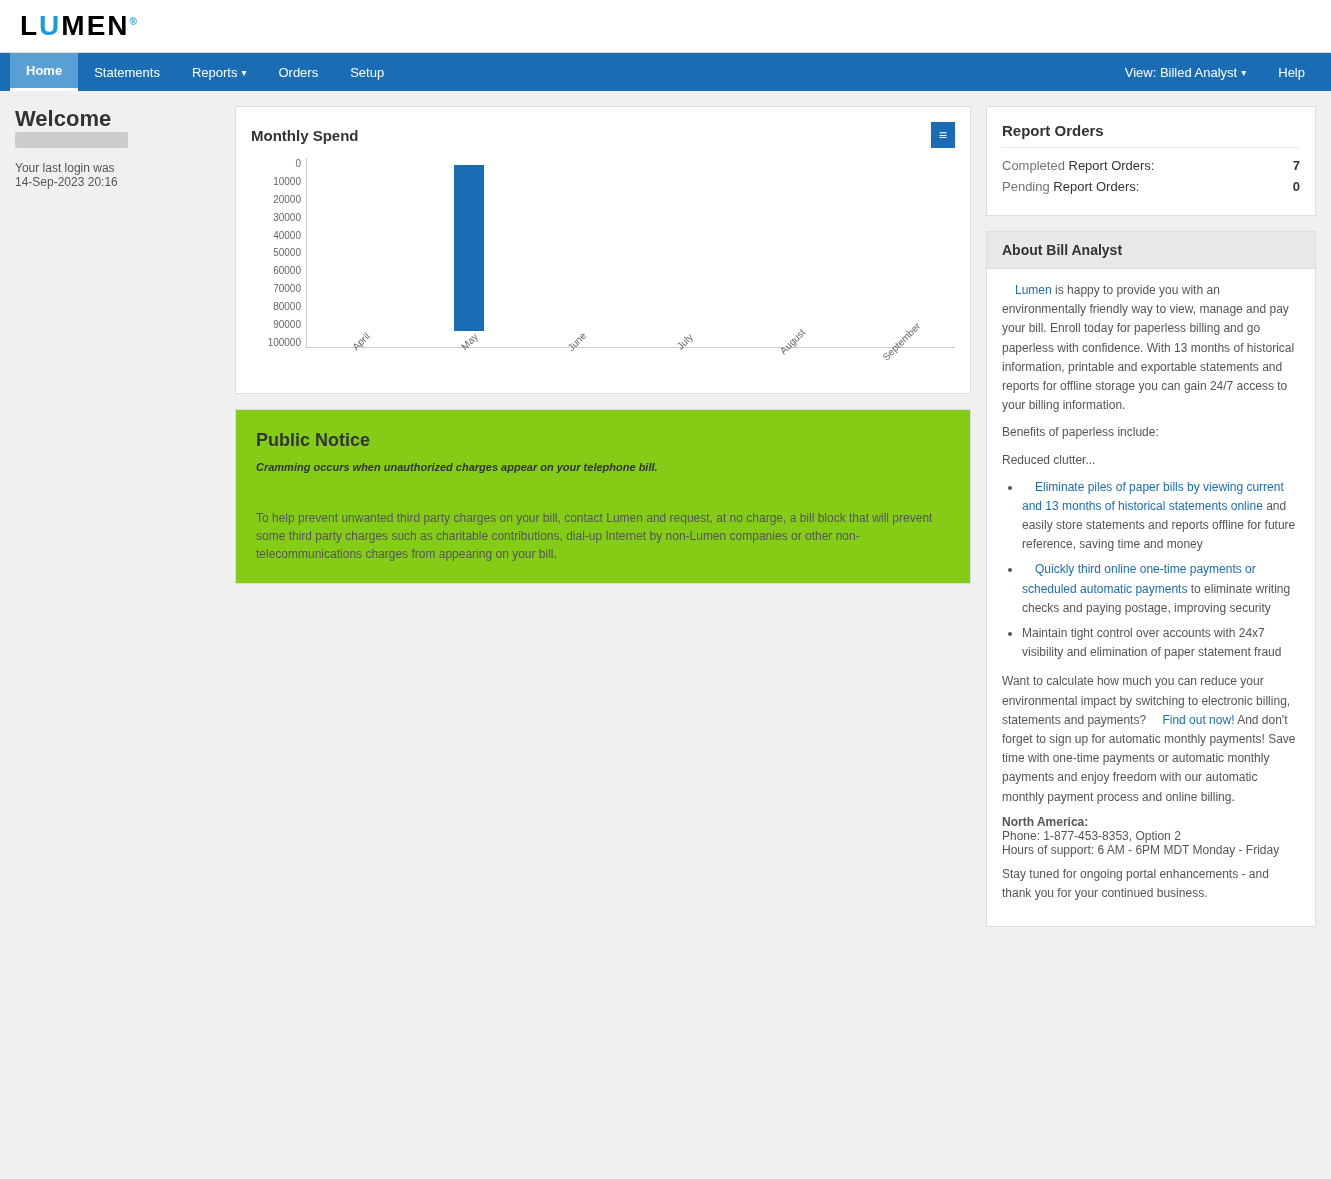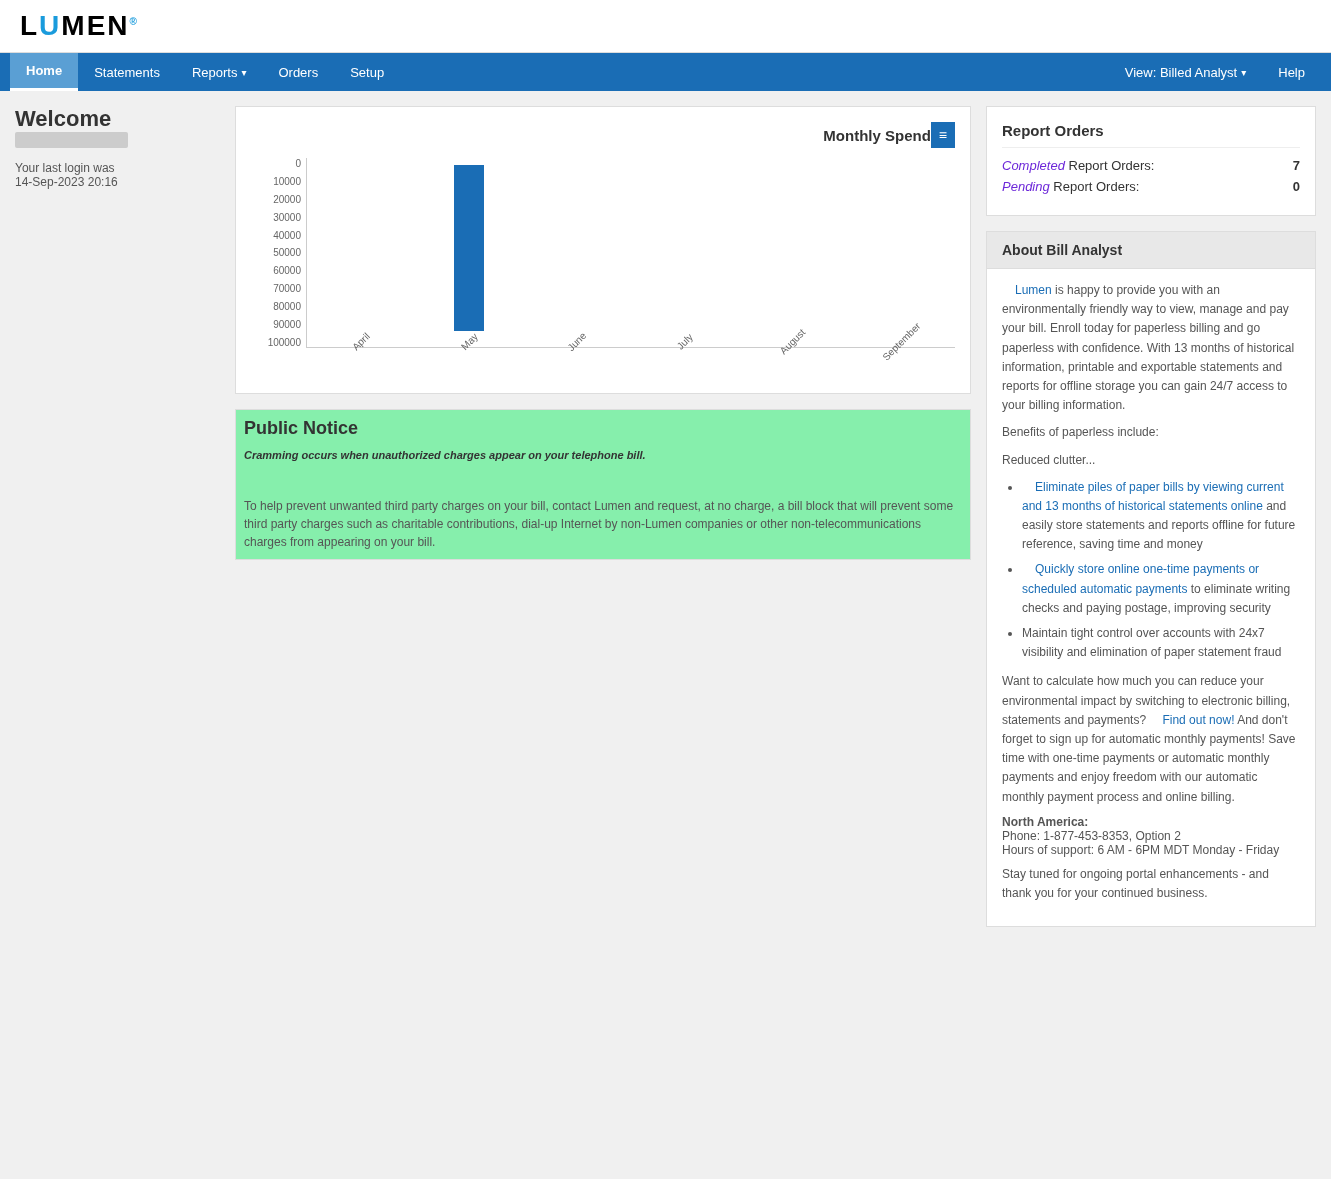--- a/index.html
+++ b/index.html
@@ -26,45 +26,45 @@
     .left-col { width: 220px; min-width: 220px; padding-right: 15px; }
     .welcome-section { background: #f0f0f0; }
     .welcome-blurred { display: inline-block; background: #ccc; color: transparent; border-radius: 2px; font-size: 14px; user-select: none; }
     .login-info { color: #555; font-size: 12px; margin-top: 13px; }
 
     
     .center-col { flex: 1; padding-right: 15px; }
 
     
     .chart-card { background: #fff; border: 1px solid #ddd; padding: 15px; margin-bottom: 15px; }
-    .chart-header { display: flex; justify-content: flex-end; align-items: center; margin-bottom: 10px; }
+    .chart-header { display: flex; justify-content: space-between; align-items: center; margin-bottom: 10px; }
     .chart-title { font-size: 15px; font-weight: bold; color: #333; }
     .chart-menu-btn { background: #1a6db5; color: #fff; border: none; padding: 5px 8px; cursor: pointer; font-size: 14px; }
 
     .chart-area { position: relative; height: 220px; width: 100%; }
     .chart-inner { display: flex; height: 100%; }
     .y-axis { display: flex; flex-direction: column-reverse; justify-content: space-between; padding-right: 5px; min-width: 55px; font-size: 10px; color: #666; text-align: right; height: 190px; margin-top: 0; }
     .bars-container { flex: 1; display: flex; align-items: flex-end; border-left: 1px solid #ccc; border-bottom: 1px solid #ccc; height: 190px; padding: 0 10px; gap: 20px; position: relative; }
     .bar-group { display: flex; flex-direction: column; align-items: center; flex: 1; height: 100%; justify-content: flex-end; }
     .bar { background: #1a6db5; width: 30px; }
     .bar-label { font-size: 10px; color: #666; margin-top: 5px; text-align: center; transform: rotate(-45deg); white-space: nowrap; }
 
     
-    .public-notice { background: #86efac; border: 1px solid #ddd; padding: 8px; }
+    .public-notice { background: #84cc16; border: 1px solid #ddd; padding: 20px; }
     .notice-title { font-size: 18px; font-weight: bold; color: #333; margin-bottom: 10px; }
     .notice-subtitle { font-style: italic; font-size: 11px; font-weight: bold; color: #333; margin-bottom: 10px; }
     .notice-body { font-size: 12px; color: #555; line-height: 1.5; margin-top: 36px; }
 
     
     .right-col { width: 330px; min-width: 330px; }
 
     .report-orders-card { background: #fff; border: 1px solid #ddd; padding: 15px; margin-bottom: 15px; }
     .card-title { font-size: 15px; font-weight: bold; color: #333; border-bottom: 1px solid #eee; padding-bottom: 8px; margin-bottom: 10px; }
     .report-row { display: flex; justify-content: space-between; align-items: center; margin-bottom: 6px; font-size: 13px; }
-    .report-link { color: #6d28d9; text-decoration: none; font-style: italic; }
+    .report-link { color: #737373; text-decoration: none; }
     .report-count { font-weight: bold; }
 
     .about-card { background: #fff; border: 1px solid #ddd; padding: 15px; }
     .about-card .card-title { background: #e8e8e8; margin: -15px -15px 12px -15px; padding: 10px 15px; font-size: 14px; font-weight: bold; border-bottom: 1px solid #ddd; }
     .about-text { font-size: 12px; color: #555; line-height: 1.6; margin-bottom: 8px; }
     .about-text a, .link-text { color: #1a6db5; text-decoration: none; margin-left: 13px; }
     .about-list { margin: 6px 0 10px 20px; font-size: 12px; color: #555; line-height: 1.6; }
     .about-list li { margin-bottom: 6px; }
     .about-list li a { color: #1a6db5; }
     .bold-label { font-weight: bold; margin-top: 8px; display: block; }
@@ -206,21 +206,21 @@
       </p>
 
       <p class="about-text">Benefits of paperless include:</p>
       <p class="about-text">Reduced clutter...</p>
 
       <ul class="about-list">
         <li>
           <a class="link-text">Eliminate piles of paper bills by viewing current and 13 months of historical statements online</a> and easily store statements and reports offline for future reference, saving time and money
         </li>
         <li>
-          <a class="link-text">Quickly store online one-time payments or scheduled automatic payments</a> to eliminate writing checks and paying postage, improving security
+          <a class="link-text">Quickly third online one-time payments or scheduled automatic payments</a> to eliminate writing checks and paying postage, improving security
         </li>
         <li>
           Maintain tight control over accounts with 24x7 visibility and elimination of paper statement fraud
         </li>
       </ul>
 
       <p class="about-text">
         Want to calculate how much you can reduce your environmental impact by switching to electronic billing, statements and payments? <a class="link-text">Find out now!</a> And don't forget to sign up for automatic monthly payments! Save time with one-time payments or automatic monthly payments and enjoy freedom with our automatic monthly payment process and online billing.
       </p>
 

